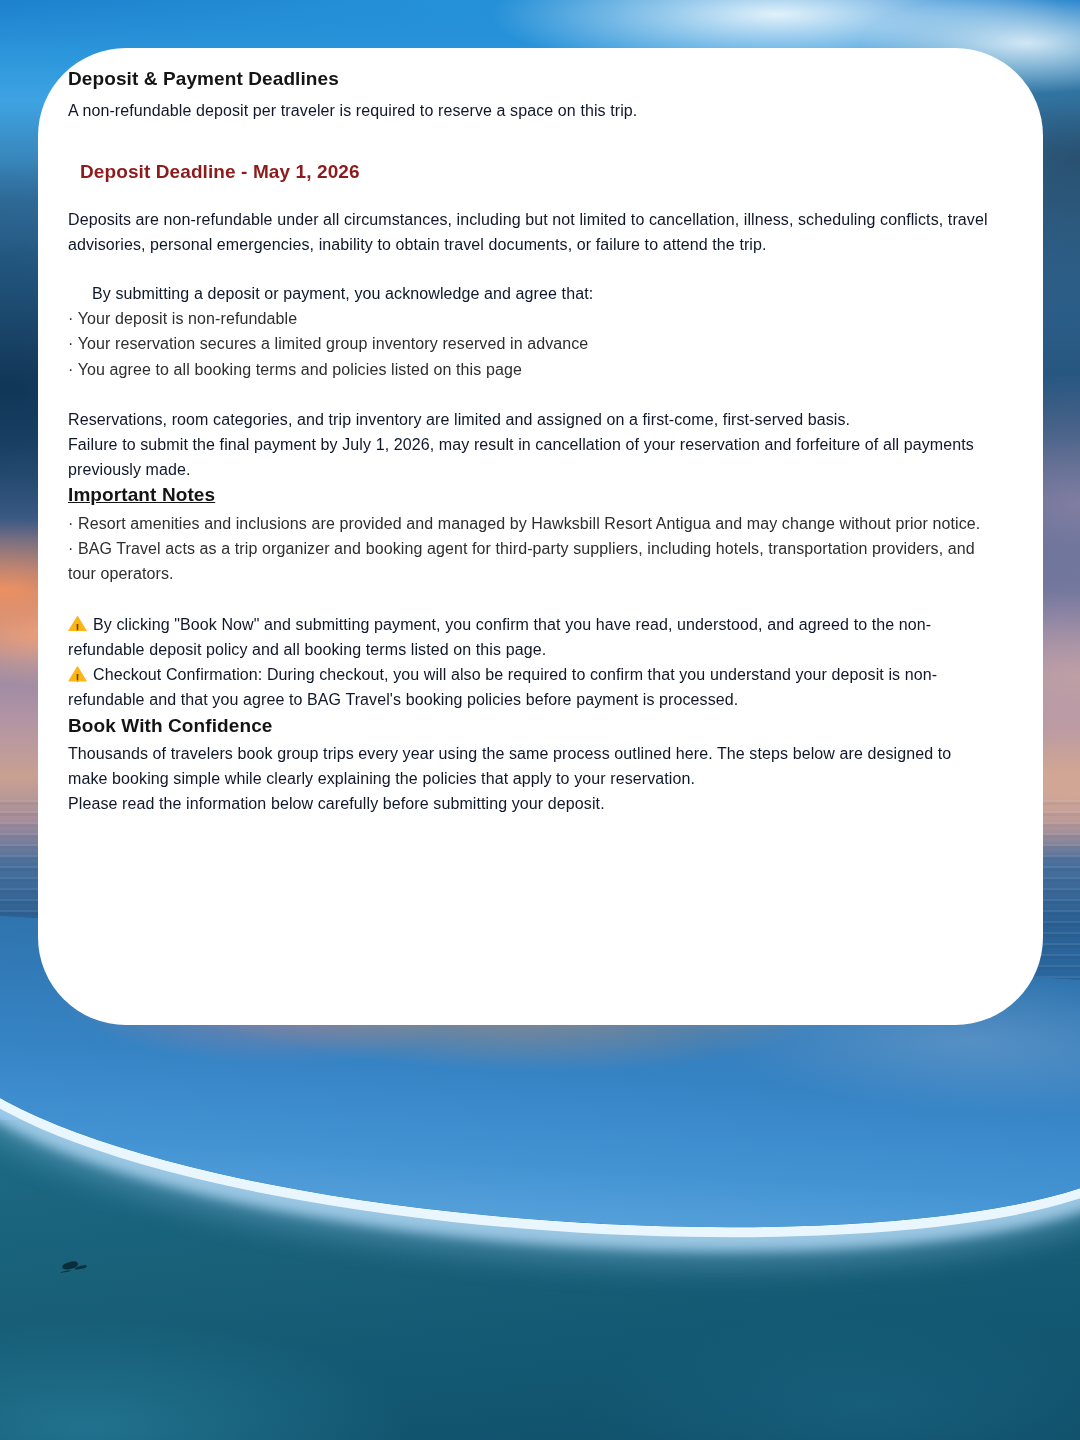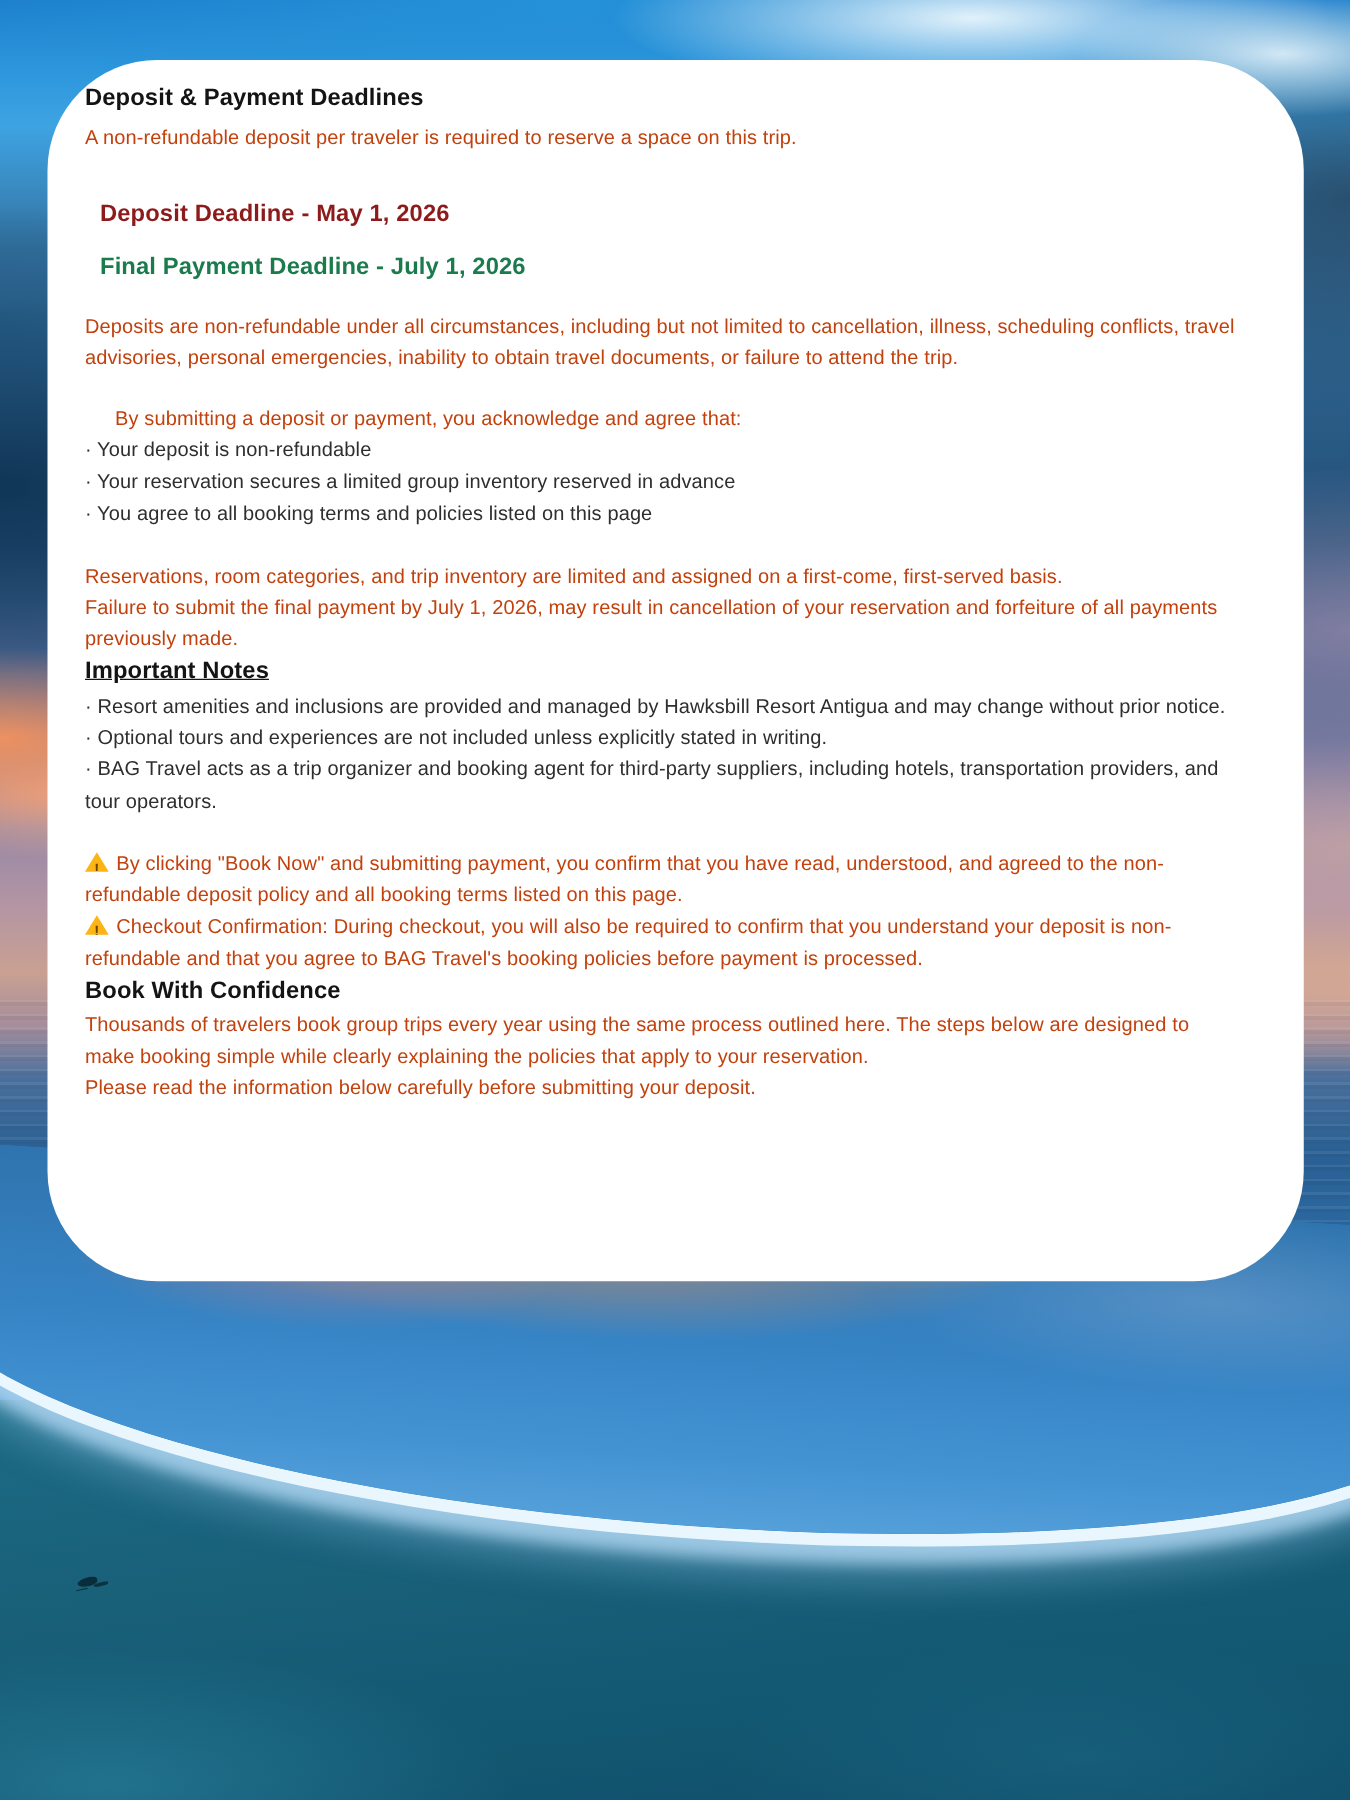--- a/index.html
+++ b/index.html
@@ -77,21 +77,21 @@
     box-sizing:border-box;
     padding:18px 52px 0 30px;
     color:#2e2e2e;
   }
   .card h1,.card h2{
     font-size:19px;line-height:26px;margin:0;
     font-weight:700;color:#141414;letter-spacing:.1px;
   }
   .body{
     font-size:16px;line-height:25px;margin:0;
-    color:#c2410c;max-width:942px;letter-spacing:.1px;
+    color:#0f172a;max-width:942px;letter-spacing:.1px;
   }
   .subtitle{margin-top:6px;}
   .deadline{
     font-size:19px;line-height:30px;font-weight:700;margin:12px;letter-spacing:.1px;
   }
   .deadline.red{margin-top:34px;color:#8e1b1b;}
   .deadline.green{color:#1b7b4d;}
   .para1{margin-top:20px;}
   .ack-intro{margin-top:24px;margin-left:24px;}
   .bullet-line{font-size:16px;line-height:25.3px;color:#2e2e2e;max-width:942px;letter-spacing:.1px;}
@@ -126,38 +126,36 @@
   <div class="bg-shallow"></div>
 
   <div class="card">
 
     <h1>Deposit &amp; Payment Deadlines</h1>
 
     <p class="body subtitle">A non-refundable deposit per traveler is required to reserve a space on this trip.</p>
 
     <p class="deadline red">Deposit Deadline - May 1, 2026</p>
 
-    <p class="deadline green">Final Payment Deadline - July 1, 2026</p>
 
     <p class="body para1">Deposits are non-refundable under all circumstances, including but not limited to cancellation, illness, scheduling conflicts, travel advisories, personal emergencies, inability to obtain travel documents, or failure to attend the trip.</p>
 
     <p class="body ack-intro">By submitting a deposit or payment, you acknowledge and agree that:</p>
     <div class="bullet-line">· Your deposit is non-refundable</div>
     <div class="bullet-line">· Your reservation secures a limited group inventory reserved in advance</div>
     <div class="bullet-line">· You agree to all booking terms and policies listed on this page</div>
 
     <div class="body para2">
       <div>Reservations, room categories, and trip inventory are limited and assigned on a first-come, first-served basis.</div>
       <div>Failure to submit the final payment by July 1, 2026, may result in cancellation of your reservation and forfeiture of all payments previously made.</div>
     </div>
 
     <h2 class="h-notes">Important Notes</h2>
     <div class="notes-list">
       <div class="bullet-line">· Resort amenities and inclusions are provided and managed by Hawksbill Resort Antigua and may change without prior notice.</div>
-      <div class="bullet-line">· Optional tours and experiences are not included unless explicitly stated in writing.</div>
       <div class="bullet-line">· BAG Travel acts as a trip organizer and booking agent for third-party suppliers, including hotels, transportation providers, and tour operators.</div>
     </div>
 
     <p class="body warn-para">
       <span class="warn-icon"></span><span>By clicking "Book Now" and submitting payment, you confirm that you have read, understood, and agreed to the non-refundable deposit policy and all booking terms listed on this page.</span>
     </p>
     <p class="body warn-para">
       <span class="warn-icon"></span><span>Checkout Confirmation: During checkout, you will also be required to confirm that you understand your deposit is non-refundable and that you agree to BAG Travel's booking policies before payment is processed.</span>
     </p>
 

